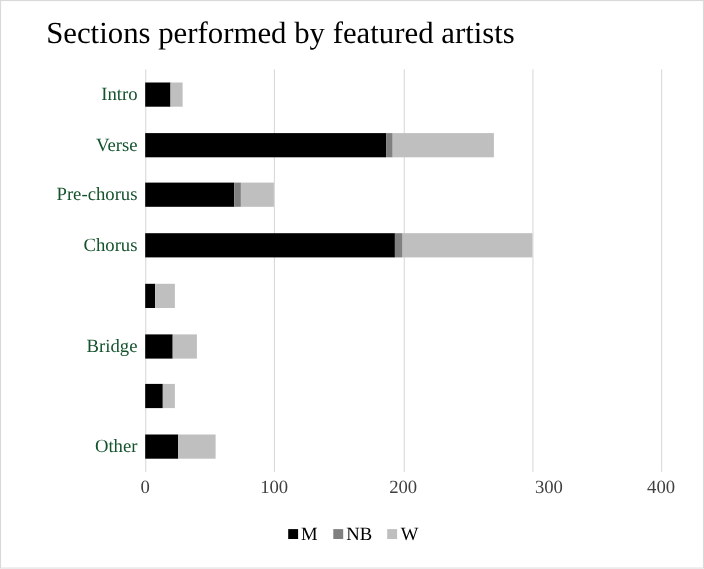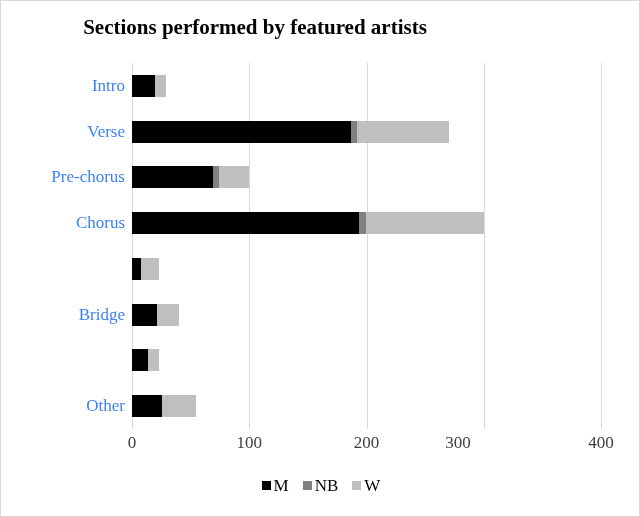--- a/index.html
+++ b/index.html
@@ -18,22 +18,22 @@
     background: #ffffff;
     border: 1px solid #d9d9d9;
     overflow: hidden;
   }
   #chart-title {
     position: absolute;
     top: 14px;
     left: 0;
     width: 508px;
     text-align: center;
-    font-size: 21px;
-    font-weight: bold;
+    font-size: 28px;
+    font-weight: normal;
     color: #000000;
     letter-spacing: 0px;
   }
   
   #plot-area {
     position: absolute;
     left: 131px;
     top: 62px;
     width: 469px;
     height: 366px;
@@ -76,21 +76,21 @@
     top: 62px;
     width: 124px;
     height: 366px;
   }
   .y-label {
     position: absolute;
     right: 0;
     width: 124px;
     text-align: right;
     font-size: 17px;
-    color: #3b82f6;
+    color: #14532d;
     line-height: 22px;
     white-space: nowrap;
   }
   #x-labels {
     position: absolute;
     left: 0;
     top: 432px;
     width: 640px;
     height: 24px;
   }
@@ -190,21 +190,21 @@
           <span class="seg seg-m" title="Other — M: 26" style="width: 30.485px; background: rgb(0, 0, 0);"></span>
           <span class="seg seg-w" title="Other — W: 29" style="width: 34.0025px; background: rgb(191, 191, 191);"></span>
         </div>
       </div>
   </div>
 
   <div id="x-labels">
       <div class="x-label" style="left: 131px;">0</div>
       <div class="x-label" style="left: 248.25px;">100</div>
       <div class="x-label" style="left: 365.5px;">200</div>
-      <div class="x-label" style="left: 457px; text-align: right;">300</div>
+      <div class="x-label" style="left: 498px; text-align: right;">300</div>
       <div class="x-label" style="left: 600px; text-align: right;">400</div>
     </div>
 
   <div id="legend">
       <div class="legend-item">
         <span class="legend-swatch" style="background: rgb(0, 0, 0);"></span>
         <span class="legend-text">M</span>
       </div>
       <div class="legend-item">
         <span class="legend-swatch" style="background: rgb(128, 128, 128);"></span>

